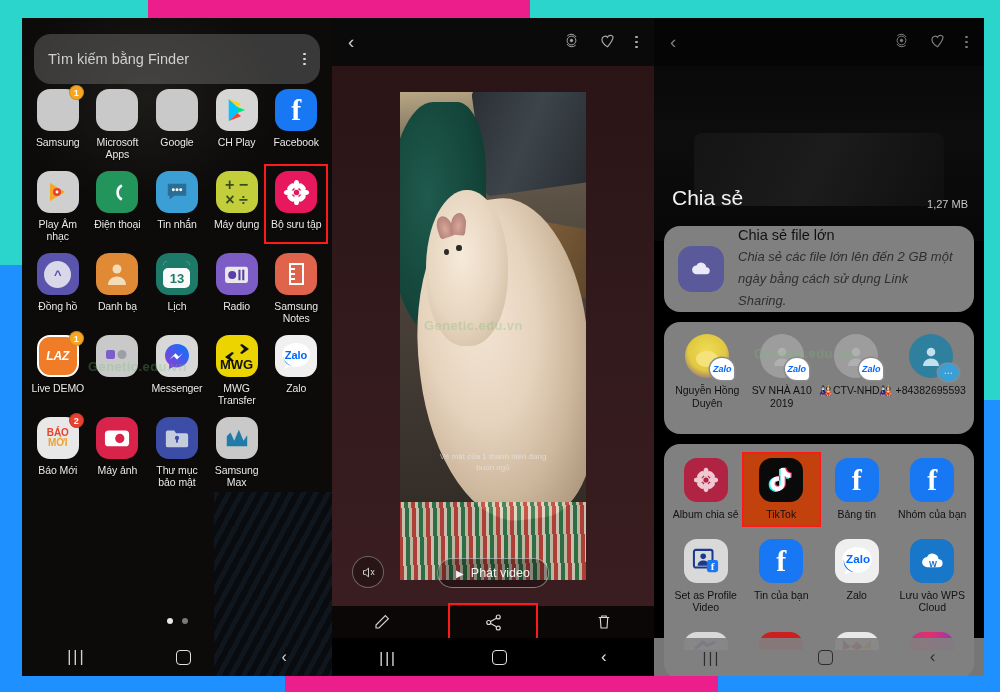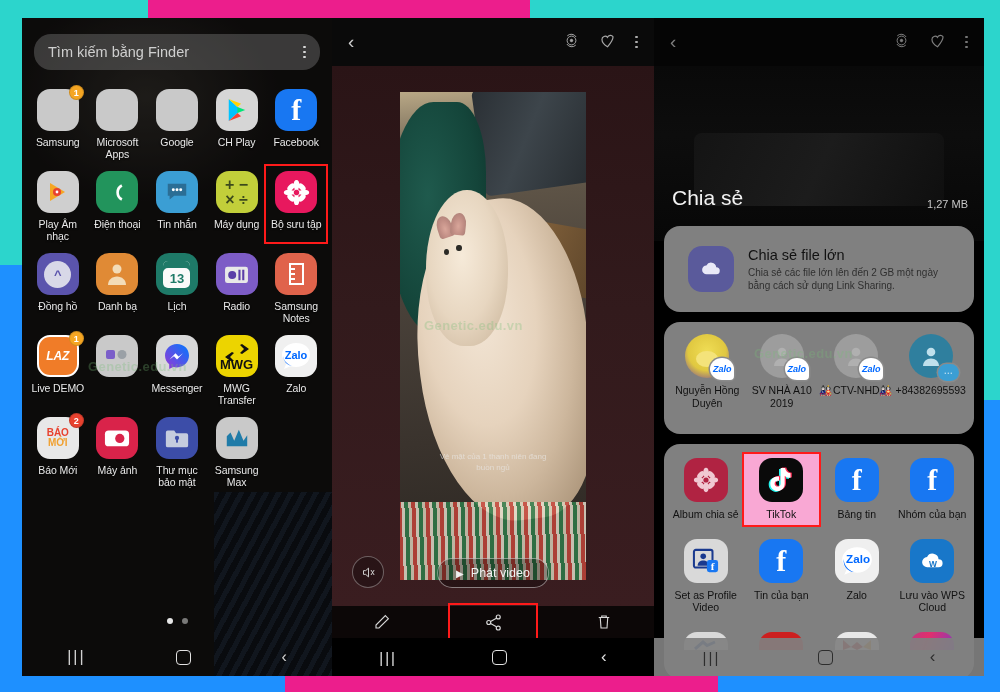--- a/index.html
+++ b/index.html
@@ -33,21 +33,21 @@
       linear-gradient(160deg,#1a1816 0%, #0d0c0b 48%, #151311 100%);
   }
   .home-wall::after{
     content:""; position:absolute; left:62%; top:72%; width:42%; height:30%;
     background:repeating-linear-gradient(118deg,#1b2533 0px,#1b2533 5px,#0d1118 5px,#0d1118 11px);
     opacity:.85;
   }
   .home-dim { position:absolute; inset:0; background:rgba(0,0,0,0.34); }
 
   .search-bar{
-    position:absolute; left:12px; top:16px; width:286px; height:36px;
+    position:absolute; left:12px; top:16px; width:286px; height:50px;
     border-radius:17px; background:rgba(128,128,128,0.40);
     display:flex; align-items:center; padding:0 14px;
   }
   .search-bar .ph { color:#cfcfcf; font-size:14.5px; flex:1; }
   .kebab { display:flex; flex-direction:column; gap:2.5px; align-items:center; }
   .kebab i { width:2.6px; height:2.6px; border-radius:50%; background:#d8d8d8; display:block; }
 
   .app-grid{
     position:absolute; left:6px; top:66px; width:298px;
     display:grid; grid-template-columns:repeat(5,1fr);
@@ -210,27 +210,27 @@
   .s-title{
     position:absolute; left:18px; top:168px; color:#f2f2f2; font-size:21px;
   }
   .s-size{
     position:absolute; right:16px; top:180px; color:#c7c7c7; font-size:11px;
   }
   .card{
     position:absolute; left:10px; width:310px;
     background:rgba(138,138,138,0.93); border-radius:16px;
   }
-  #card-link{ top:208px; height:86px; display:flex; align-items:center; padding:0 24px; gap:14px; }
+  #card-link{ top:208px; height:86px; display:flex; align-items:center; padding:0 14px; gap:14px; }
   .link-ico{
     width:46px; height:46px; border-radius:14px; background:#5a5a9b;
     display:flex; align-items:center; justify-content:center; flex:none;
   }
   .link-t{ color:#111; font-size:14.5px; margin-bottom:3px; }
-  .link-s{ color:#2f2f2f; font-size:10px; line-height:13px; }
+  .link-s{ color:#2f2f2f; font-size:13px; line-height:22px;font-style:italic; }
 
   #card-contacts{ top:304px; height:112px; padding:12px 6px 0; }
   .contact-row{ display:grid; grid-template-columns:repeat(4,1fr); }
   .contact{ display:flex; flex-direction:column; align-items:center; }
   .c-av{
     width:44px; height:44px; border-radius:50%; position:relative;
     display:flex; align-items:center; justify-content:center; overflow:visible;
   }
   .zalo-badge{
     position:absolute; right:-5px; bottom:-2px; width:24px; height:22px;
@@ -240,21 +240,21 @@
     box-shadow:0 0 0 1.5px #8a8a8a;
   }
   .c-lbl{
     margin-top:6px; font-size:10.5px; color:#111; text-align:center;
     line-height:12.5px; width:74px;
   }
 
   #card-apps{ top:426px; height:235px; padding:10px 4px 0; overflow:hidden; }
   .app-row{ display:grid; grid-template-columns:repeat(4,1fr); margin-bottom:10px; }
   .sapp{ display:flex; flex-direction:column; align-items:center; padding:4px 0; }
-  .sapp.hl{ outline:2px solid #ff1a1a; background:#f9a8d4; }
+  .sapp.hl{ outline:2px solid #ff1a1a; background:#c2410c; }
   .s-ico{
     width:44px; height:44px; border-radius:13px;
     display:flex; align-items:center; justify-content:center;
     color:#fff; font-weight:bold; font-size:20px; position:relative; overflow:hidden;
   }
   .s-lbl{
     margin-top:6px; font-size:10.5px; color:#111; text-align:center;
     line-height:12.5px; width:74px;
   }
   .s-nav{

